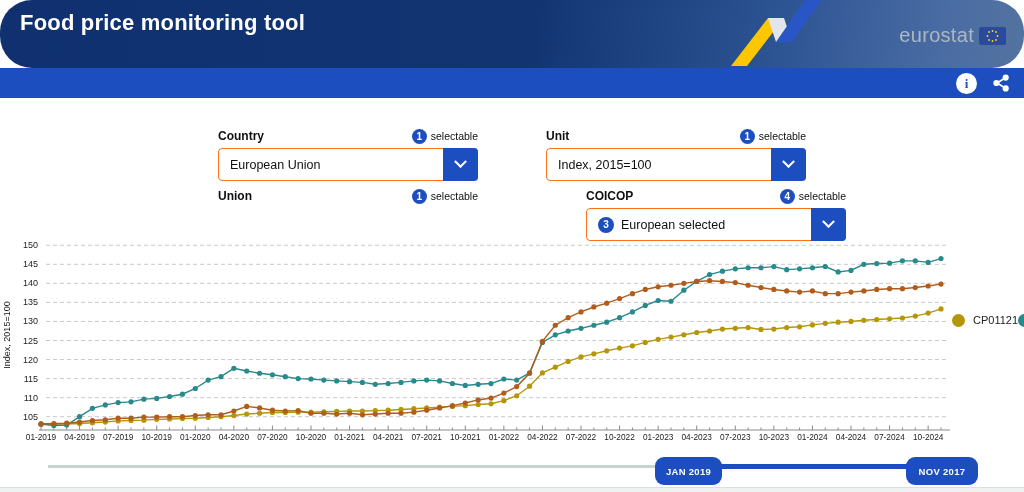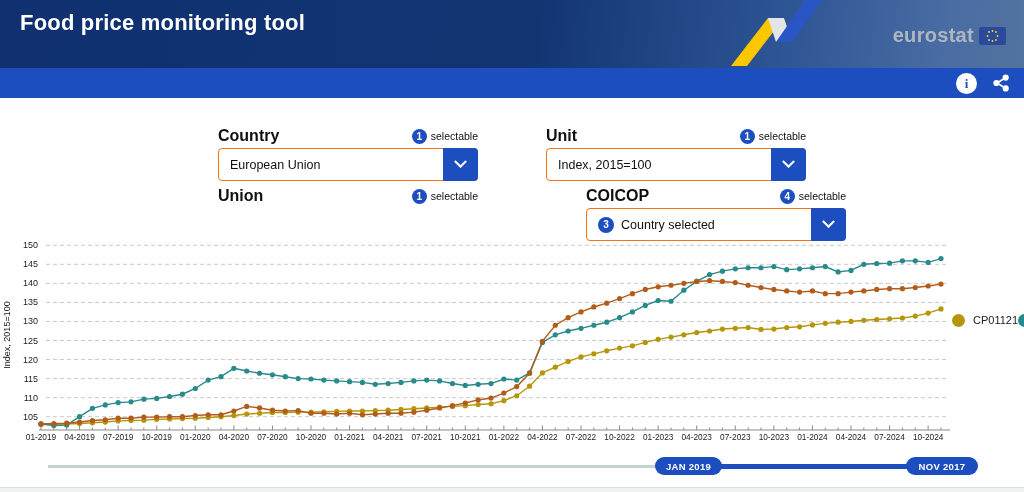--- a/index.html
+++ b/index.html
@@ -5,43 +5,44 @@
   * { box-sizing: border-box; margin: 0; padding: 0; }
   html,body { width:1024px; height:492px; }
   body {
     font-family:"Liberation Sans", sans-serif;
     background:#fff; position:relative; overflow:hidden;
   }
   
   .hdr {
     position:absolute; left:0; top:0; width:1024px; height:68px;
     background:linear-gradient(97deg,#10306f 0%,#123572 52%,#2d5493 76%,#4a6ca4 92%,#53739f 100%);
+    border-radius:32px;
   }
   .hdr-title { position:absolute; left:20px; top:10px; font-size:22px; font-weight:bold; color:#fff; letter-spacing:.2px; }
   .hdr-sub { position:absolute; left:20px; top:39px; font-size:13px; color:#e9eef6; }
   .ribbon { position:absolute; left:718px; top:0; }
   .brand { position:absolute; right:18px; top:24px; display:flex; align-items:center; gap:5px; }
-  .brand-word { font-size:20px; font-weight:700; color:#aeb7c0; letter-spacing:.3px;text-align:right; }
+  .brand-word { font-size:20px; font-weight:400; color:#aeb7c0; letter-spacing:.3px;text-align:right; }
   
   .bar {
     position:absolute; left:0; top:68px; width:1024px; height:30px; background:#1d4ec0;
     display:flex; align-items:center; justify-content:flex-end; gap:15px; padding-right:14px;
   }
   .info-btn { width:21px; height:21px; border-radius:50%; background:#fff; border:none; cursor:pointer;
     color:#1d4ec0; font-weight:bold; font-size:13px; font-family:"Liberation Serif",serif;
     display:flex; align-items:center; justify-content:center; line-height:1; }
   .share-btn { background:transparent; border:none; cursor:pointer; display:flex; align-items:center; }
   
   .ctl { position:absolute; width:260px; }
   #ctl-country { left:218px; top:128px; }
   #ctl-unit    { left:546px; top:128px; }
   #ctl-index   { left:218px; top:188px; }
   #ctl-coicop  { left:546px; top:188px;margin-left:40px; }
   .ctl-head { display:flex; justify-content:space-between; align-items:center; height:16px; margin-bottom:4px; }
-  .ctl-label { font-size:16px; font-weight:bold; color:#101010; }
+  .ctl-label { font-size:12px; font-weight:bold; color:#101010; }
   .sel { display:flex; align-items:center; gap:4px; font-size:10.5px; color:#101010; }
   .badge { min-width:15px; height:15px; border-radius:50%; background:#1d4ec0; color:#fff;
     font-size:10px; font-weight:bold; display:flex; align-items:center; justify-content:center; }
   .select { height:33px; background:#fff; border:1px solid #f97316; border-radius:4px;
     display:flex; align-items:stretch; cursor:pointer; }
   .select-value { flex:1; display:flex; align-items:center; gap:7px; padding-left:11px;
     font-size:12.5px; color:#101010; white-space:nowrap; overflow:hidden; }
   .select-btn { width:35px; margin:-1px -1px -1px 0; background:#1d4ec0; border-radius:0 4px 4px 0;
     display:flex; align-items:center; justify-content:center; }
   .chev { width:9px; height:9px; border-right:2.5px solid #fff; border-bottom:2.5px solid #fff;
@@ -50,21 +51,21 @@
   
   .chart-wrap { position:absolute; left:0; top:240px; width:1024px; height:212px; }
   .legend { position:absolute; left:952px; top:308px; display:flex; flex-direction:row; }
   .lg-row { display:flex; align-items:center; gap:8px; height:24px; cursor:pointer; }
   .lg-dot { width:13px; height:13px; border-radius:50%; flex:0 0 13px; }
   .lg-row span:last-child { font-size:11px; color:#222; }
   
   .slider { position:absolute; left:0; top:456px; width:1024px; height:26px; }
   .track-gray { position:absolute; left:48px; top:9px; width:925px; height:3px; background:#c6d4d0; }
   .track-blue { position:absolute; left:688px; top:8px; width:240px; height:5px; background:#1d4ec0; border-radius:2px; }
-  .pill { position:absolute; top:1px; height:18px; border:none; border-radius:9px; background:#1d4ec0;
+  .pill { position:absolute; top:1px; height:28px; border:none; border-radius:9px; background:#1d4ec0;
     color:#fff; font-size:9.5px; font-weight:bold; letter-spacing:.3px; cursor:pointer;
     display:flex; align-items:center; justify-content:center; font-family:"Liberation Sans",sans-serif; }
   #pill-start { left:655px; width:67px; }
   #pill-end   { left:906px; width:72px; }
   .footer-line { position:absolute; left:0; top:487px; width:1024px; height:5px;
     background:#eef3f1; border-top:1px solid #d9e1df; }
 </style>
 </head>
 <body>
 
@@ -154,21 +155,21 @@
   <div class="ctl-head">
     <span class="ctl-label">COICOP</span>
     <span class="sel">
       <span class="badge">4</span>
       <span>selectable</span>
     </span>
   </div>
   <div class="select">
     <span class="select-value">
       <span class="badge badge-in">3</span>
-      <span>Country selected</span>
+      <span>European selected</span>
     </span>
     <span class="select-btn">
         <i class="chev"></i>
       </span>
   </div>
 </div>
 
 <div class="chart-wrap">
   <svg id="chart-svg" width="1024" height="212" viewBox="0 0 1024 212">
       <line x1="46" x2="948" y1="176.7" y2="176.7" stroke="#c9c9c9" stroke-width="1" stroke-dasharray="4 3"></line>

